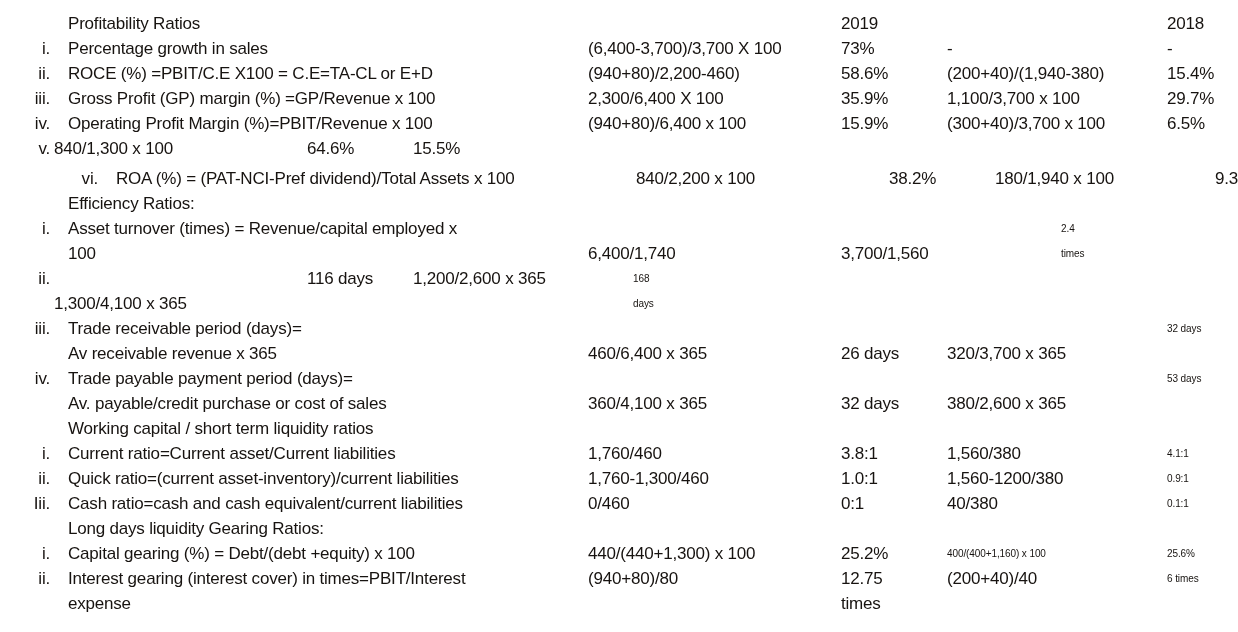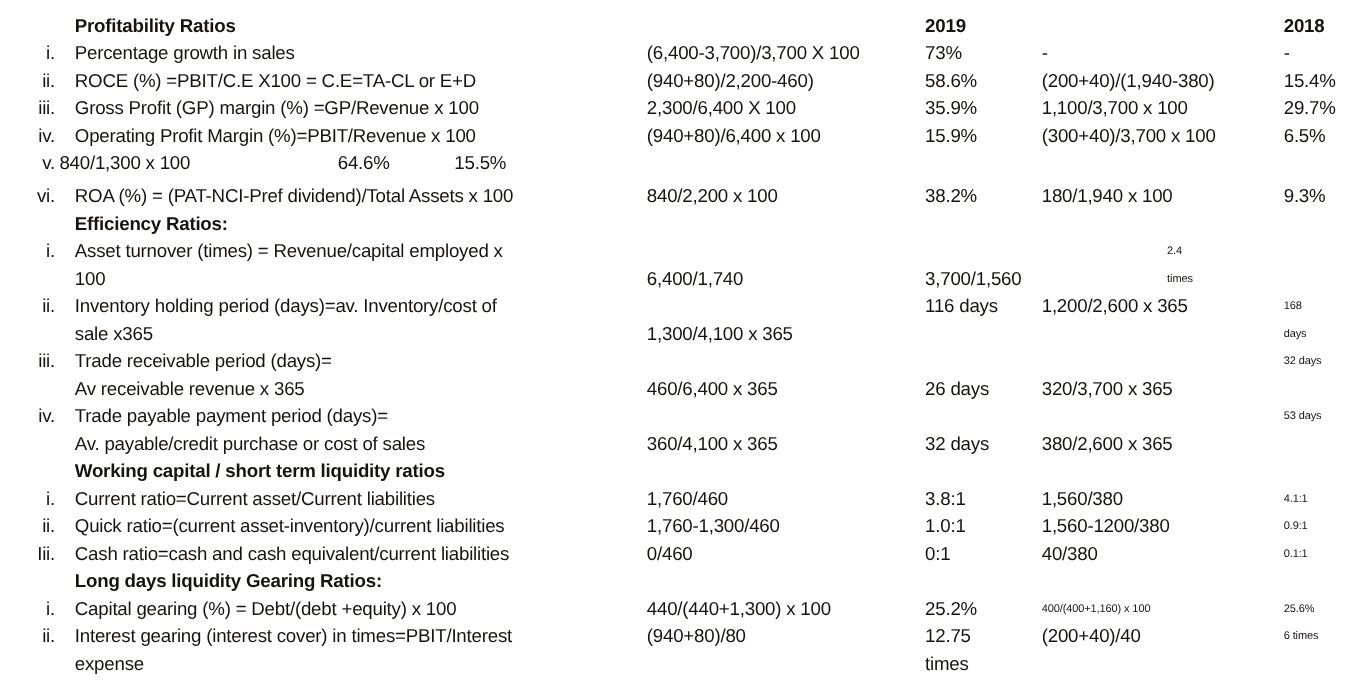--- a/index.html
+++ b/index.html
@@ -18,22 +18,22 @@
   }
   #table {
     padding-top: 11px;
     width: 1238px;
   }
   .row {
     display: flex;
     align-items: flex-start;
     line-height: 25px;
   }
-  .row.gap { margin-top: 5px; }
-  .row.bold { font-weight: bold; }
+  .row.gap { margin-top: 5px; padding-left: 48px; }
+  .row.bold { font-weight: normal; }
   .row > div {
     box-sizing: border-box;
     white-space: pre-line;
     overflow: hidden;
   }
   .c0 { width: 54px;  text-align: right; padding-right: 4px; flex: none; }
   .c1 { width: 534px; padding-left: 14px; flex: none; }
   .c2 { width: 253px; flex: none; }
   .c3 { width: 106px; flex: none; }
   .c4 { width: 220px; flex: none; }
@@ -112,22 +112,20 @@
 100</div>
       <div class="c2">
 6,400/1,740</div>
       <div class="c4">
 3,700/1,560</div>
       <div class="c5 small">2.4
 times</div>
     </div>
     <div class="row">
       <div class="c0">ii.</div>
-      <div class="c1">Inventory holding period (days)=av. Inventory/cost of
-sale x365</div>
       <div class="c2">
 1,300/4,100 x 365</div>
       <div class="c3">116 days</div>
       <div class="c4">1,200/2,600 x 365</div>
       <div class="c5 small">168
 days</div>
     </div>
     <div class="row">
       <div class="c0">iii.</div>
       <div class="c1">Trade receivable period (days)=

